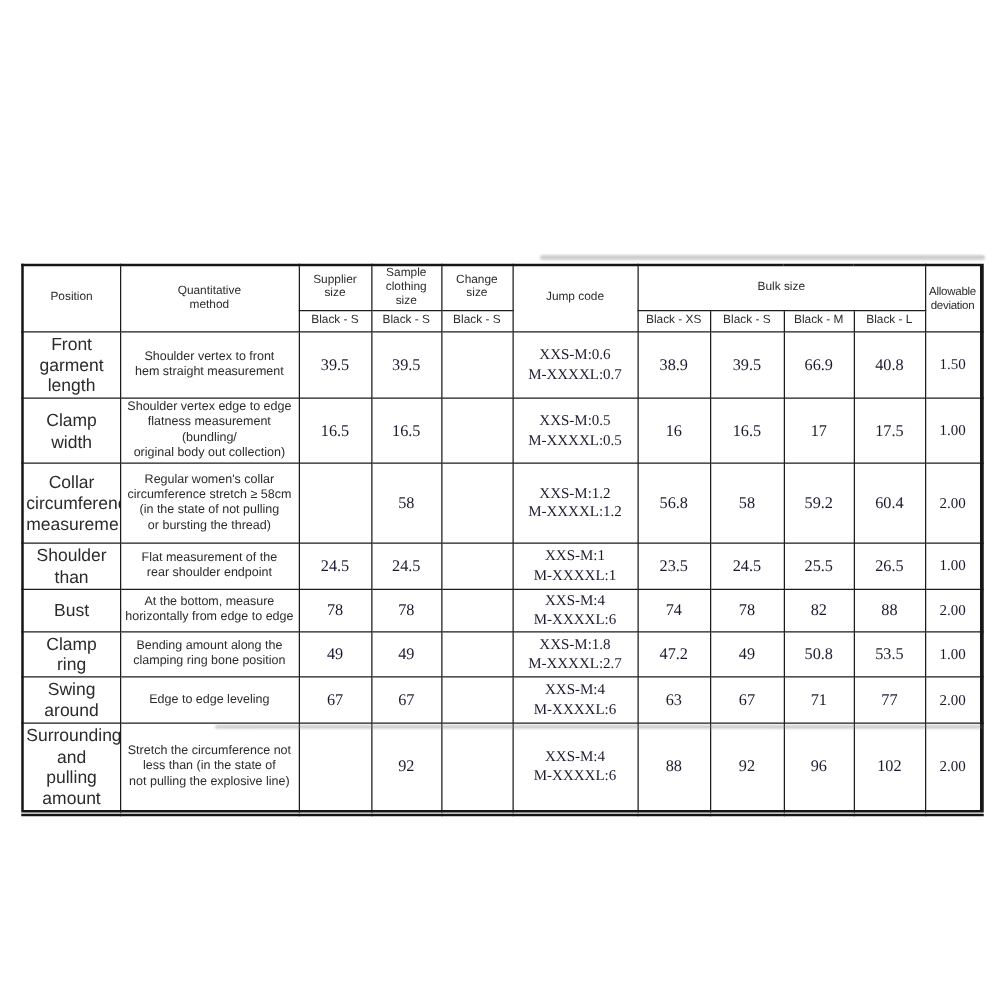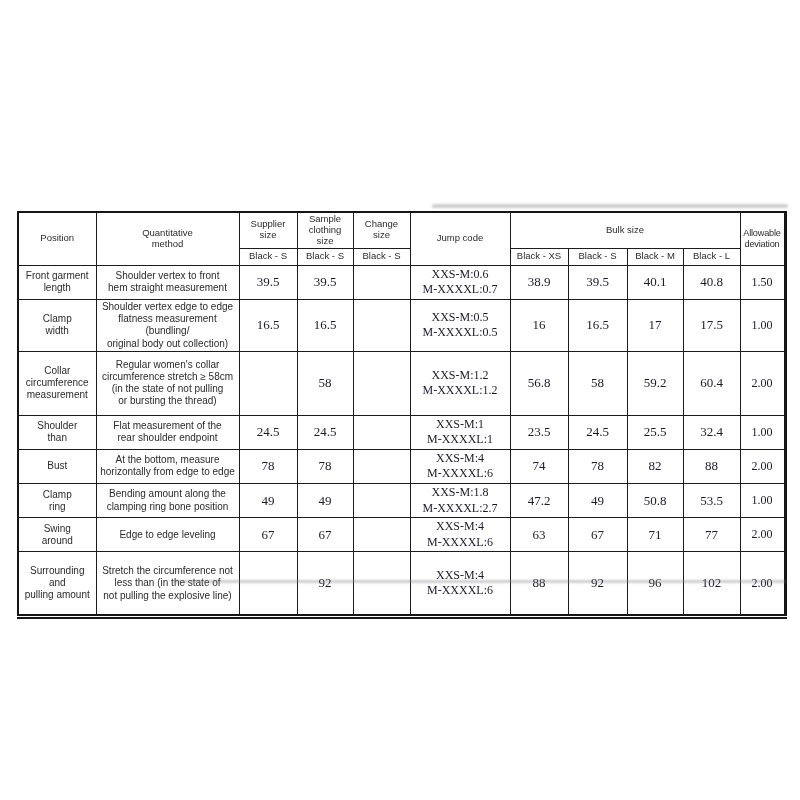--- a/index.html
+++ b/index.html
@@ -29,21 +29,21 @@
     padding:1px 2px;
     vertical-align:middle;
     text-align:center;
     white-space:pre-line;
     overflow:hidden;
     font-weight:normal;
   }
   
   .lbl{
     font-family:"Liberation Sans","DejaVu Sans",sans-serif;
-    font-size:10px;
+    font-size:14px;
     line-height:1.2;
     color:#2b2b2b;
   }
   .hd{
     font-family:"Liberation Sans","DejaVu Sans",sans-serif;
     font-size:9.5px;
     line-height:1.15;
     color:#2b2b2b;
   }
   .hd-small{
@@ -135,21 +135,21 @@
 length</td>
           <td class="lbl method">Shoulder vertex to front
 hem straight measurement</td>
           <td class="num">39.5</td>
           <td class="num">39.5</td>
           <td class="num"></td>
           <td class="jump">XXS-M:0.6
 M-XXXXL:0.7</td>
           <td class="num">38.9</td>
           <td class="num">39.5</td>
-          <td class="num">40.1</td>
+          <td class="num">66.9</td>
           <td class="num">40.8</td>
           <td class="dev">1.50</td>
         </tr>
         <tr style="height:47px">
           <td class="lbl">Clamp
 width</td>
           <td class="lbl method">Shoulder vertex edge to edge
 flatness measurement (bundling/
 original body out collection)</td>
           <td class="num">16.5</td>
@@ -188,21 +188,21 @@
           <td class="lbl method">Flat measurement of the
 rear shoulder endpoint</td>
           <td class="num">24.5</td>
           <td class="num">24.5</td>
           <td class="num"></td>
           <td class="jump">XXS-M:1
 M-XXXXL:1</td>
           <td class="num">23.5</td>
           <td class="num">24.5</td>
           <td class="num">25.5</td>
-          <td class="num">32.4</td>
+          <td class="num">26.5</td>
           <td class="dev">1.00</td>
         </tr>
         <tr style="height:29px">
           <td class="lbl">Bust</td>
           <td class="lbl method">At the bottom, measure
 horizontally from edge to edge</td>
           <td class="num">78</td>
           <td class="num">78</td>
           <td class="num"></td>
           <td class="jump">XXS-M:4

